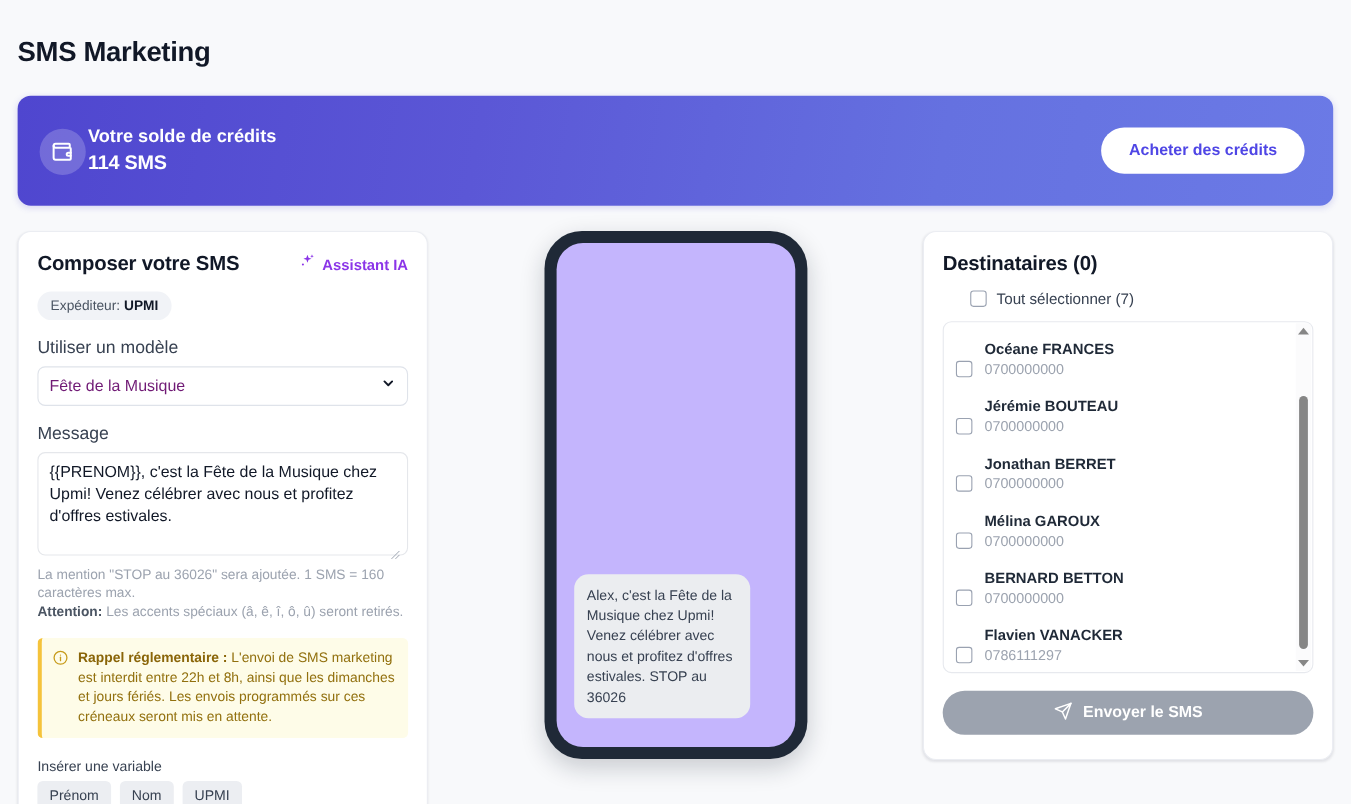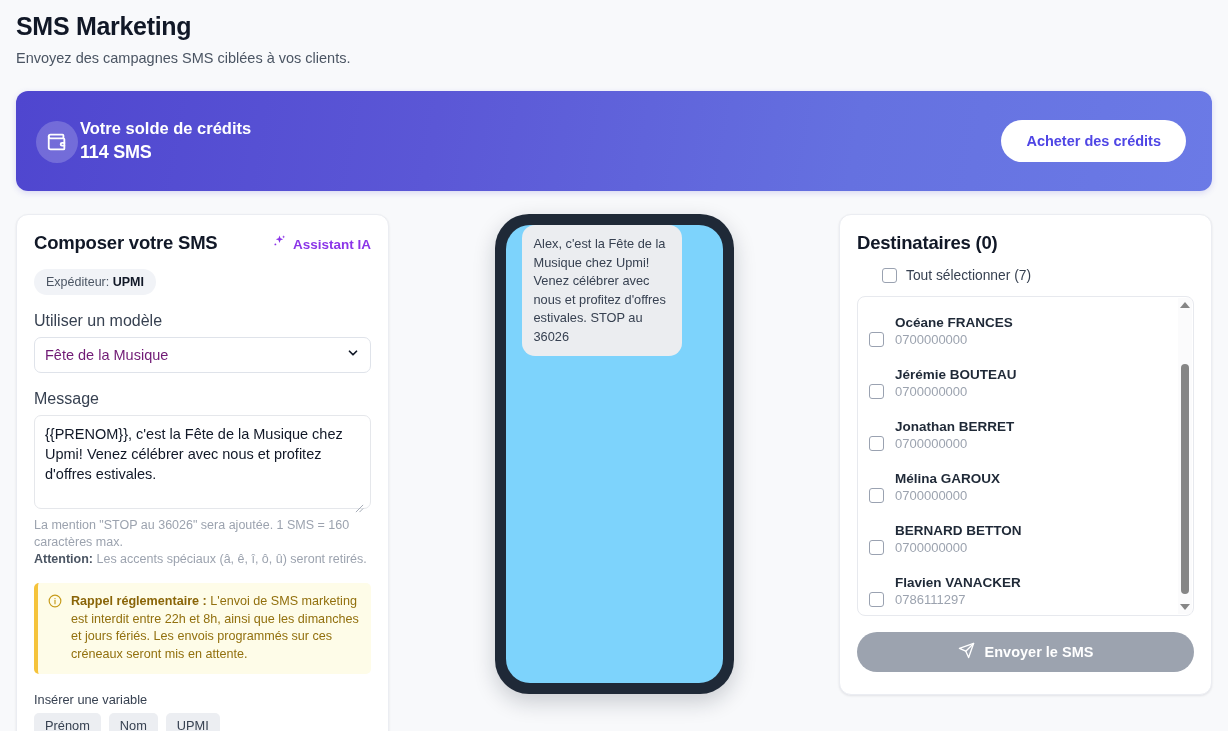--- a/index.html
+++ b/index.html
@@ -8,21 +8,21 @@
     background: #f8f9fb;
     font-family: "Liberation Sans", sans-serif;
     overflow: hidden;
     -webkit-font-smoothing: antialiased;
   }
   .page { position: relative; width: 1228px; height: 731px; padding: 0 16px; }
 
   
   .page-title {
     font-size: 25px; font-weight: bold; color: #111827;
-    letter-spacing: -0.3px; padding-top: 12px;
+    letter-spacing: -0.3px; padding-top: 12px; margin-top: 21px;
   }
   .page-subtitle {
     font-size: 14.5px; color: #4b5563; margin-top: 9px;
   }
 
   
   .credits-banner {
     margin-top: 25px; height: 100px; border-radius: 12px;
     background: linear-gradient(100deg, #4f46cf 0%, #5b57d6 35%, #6571e0 70%, #6b7ae6 100%);
     display: flex; align-items: center; justify-content: space-between;
@@ -115,23 +115,23 @@
     font-size: 12.8px; padding: 5px 11px; border-radius: 5px; cursor: pointer;
   }
 
   
   .phone {
     width: 239px; height: 480px; background: #1f2937;
     border-radius: 34px; padding: 11px;
     box-shadow: 0 8px 22px rgba(16,24,40,0.20);
   }
   .phone-screen {
-    width: 100%; height: 100%; background: #7dd3fc; border-radius: 24px;
+    width: 100%; height: 100%; background: #c4b5fd; border-radius: 24px;
     position: relative; overflow: hidden;
-    display: flex; flex-direction: column; justify-content: flex-start;
+    display: flex; flex-direction: column; justify-content: flex-end;
     padding: 0 16px 26px 16px;
   }
   .bubble {
     background: #ebedf0; color: #374151;
     font-size: 12.8px; line-height: 18.5px;
     padding: 10px 12px; border-radius: 13px;
     max-width: 160px; white-space: pre-line;
   }
 
   
@@ -170,21 +170,20 @@
     font-size: 14.5px; font-weight: bold; cursor: pointer;
     display: flex; align-items: center; justify-content: center; gap: 10px;
   }
 </style>
 </head>
 <body>
 
 <div class="page">
 
   <h1 class="page-title">SMS Marketing</h1>
-  <div class="page-subtitle">Envoyez des campagnes SMS ciblées à vos clients.</div>
 
   <div class="credits-banner">
     <div class="credits-left">
       <div class="wallet-circle">
         <svg width="22" height="22" viewBox="0 0 24 24" fill="none" stroke="#ffffff" stroke-width="2" stroke-linecap="round" stroke-linejoin="round">
           <path d="M19 7V5a1 1 0 0 0-1-1H5a2 2 0 0 0 0 4h14a1 1 0 0 1 1 1v4"></path>
           <path d="M3 6v12a2 2 0 0 0 2 2h14a1 1 0 0 0 1-1v-3"></path>
           <path d="M17.5 13a1.5 1.5 0 0 0 0 3H20v-3z"></path>
         </svg>
       </div>

